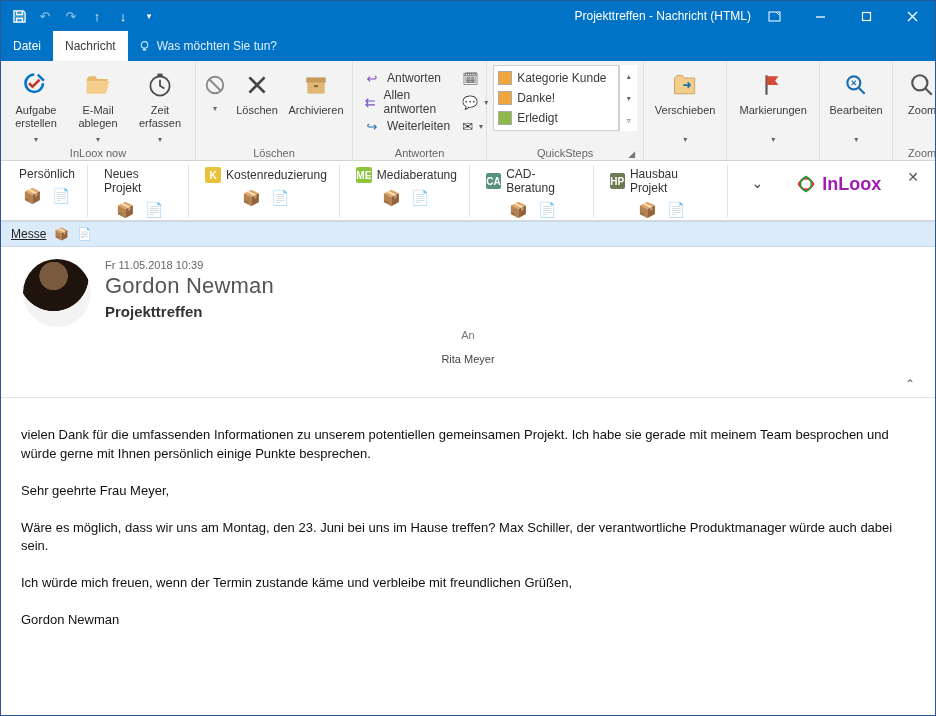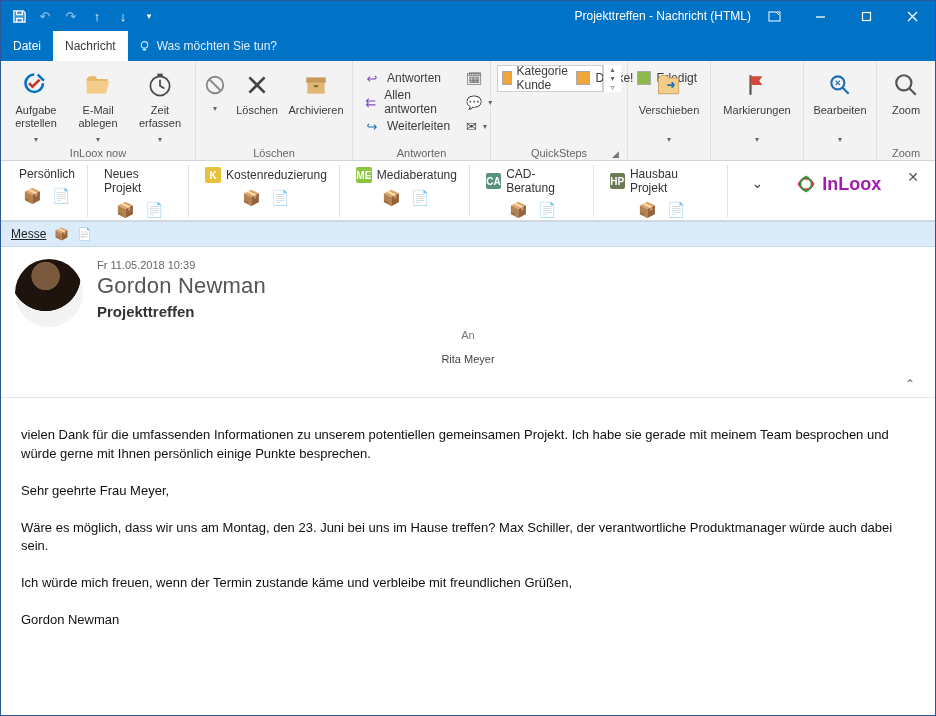--- a/index.html
+++ b/index.html
@@ -18,42 +18,42 @@
   .ribbon { background:#f3f3f3; border-bottom:1px solid #d4d4d4; height:100px; display:flex; }
   .group { border-right:1px solid #e0e0e0; padding:4px 6px 1px 6px; display:flex; flex-direction:column; }
   .group-body { flex:1; display:flex; align-items:flex-start; gap:4px;}
   .group-label { text-align:center; font-size:11px; color:#666; padding-top:2px; white-space:nowrap; position:relative;}
   .bigbtn { display:flex; flex-direction:column; align-items:center; width:58px; text-align:center; font-size:11px; color:#3b3b3b; line-height:1.15; gap:3px; padding-top:4px;}
   .bigbtn .ico { width:32px; height:32px; display:flex; align-items:center; justify-content:center; font-size:22px;}
   .bigbtn .lbl { min-height:28px;}
   .smallstack { display:flex; flex-direction:column; gap:2px; padding-top:2px;}
   .smallbtn { display:flex; align-items:center; gap:6px; font-size:12px; color:#3b3b3b; height:22px; padding:0 4px;}
   .smallbtn .sico { width:18px; height:18px; display:flex; align-items:center; justify-content:center; font-size:13px;}
-  .qs-box { border:1px solid #d0d0d0; background:#fff; display:flex; flex-direction:row; padding:2px; width:106px;}
+  .qs-box { border:1px solid #d0d0d0; background:#fff; display:flex; flex-direction:column; padding:2px; width:126px;}
   .qs-row { display:flex; align-items:center; gap:5px; font-size:12px; height:20px; color:#3b3b3b; padding:0 2px;}
   .qs-swatch { width:14px; height:14px; border:1px solid #aaa;}
   .qs-expand { width:18px; border-left:1px solid #d0d0d0; display:flex; flex-direction:column; justify-content:space-around; align-items:center; background:#fff;}
   .tri { font-size:8px; color:#666;}
   .launch { position:absolute; right:2px; bottom:0; font-size:9px; color:#777;}
 
   .projbar { background:#fff; border-bottom:1px solid #d8d8d8; height:60px; display:flex; align-items:flex-start; padding:4px 6px 0 6px; gap:4px;}
   .projitem { border-right:1px solid #e2e2e2; padding:2px 12px; height:52px; display:flex; flex-direction:column; gap:6px;}
   .projname { display:flex; align-items:center; gap:5px; font-size:12px; color:#333;}
   .projname .badge { width:16px; height:16px; border-radius:2px; display:flex; align-items:center; justify-content:center; font-size:10px; font-weight:bold; color:#fff;}
   .projicons { display:flex; gap:10px; justify-content:center; font-size:15px; color:#888;}
   .proj-spacer{ flex:1;}
   .proj-toggle{ padding:10px 16px; font-size:14px; color:#444;}
   .inloox-logo{ display:flex; align-items:center; gap:5px; font-size:18px; font-weight:600; color:#a21caf; padding:8px 12px;}
   .inloox-mark{ width:22px; height:22px; position:relative;}
   .proj-close{ padding:4px 10px; font-size:14px; color:#555;}
 
   .messebar { background:#dcebf9; height:26px; border-top:1px solid #c4d9ee; border-bottom:1px solid #c4d9ee; display:flex; align-items:center; padding:0 10px; gap:8px; font-size:12px;}
   .messebar .m-label{ text-decoration:underline; color:#222;}
 
-  .mailhead { display:flex; padding:12px 14px 2px 14px; gap:14px; }
+  .mailhead { display:flex; padding:12px 14px 2px 14px; gap:14px;margin-left:8px; }
   .avatar { width:68px; height:68px; border-radius:50%; background:radial-gradient(circle at 45% 25%, #7a5a3f 0 22%, #1e140d 23% 55%, #f3f3f3 56% 100%); flex-shrink:0;}
   .mailmeta { flex:1; }
   .mail-date{ font-size:11px; color:#666; margin-bottom:2px;}
   .mail-from{ font-size:22px; color:#555; letter-spacing:.2px;}
   .mail-subj{ font-size:15px; font-weight:600; color:#333; margin-top:4px;}
   .torow { display:flex; align-items:center; padding:0 14px 6px 14px; font-size:11px; color:#444; gap:12px; border-bottom:1px solid #e5e5e5;flex-direction:column;}
   .torow .to-lbl{ color:#777;}
   .collapse-caret{ margin-left:auto; font-size:12px; color:#666; padding-right:6px;}
 
   .mailbody { padding:28px 20px; font-size:13px; color:#111; line-height:1.45;}

